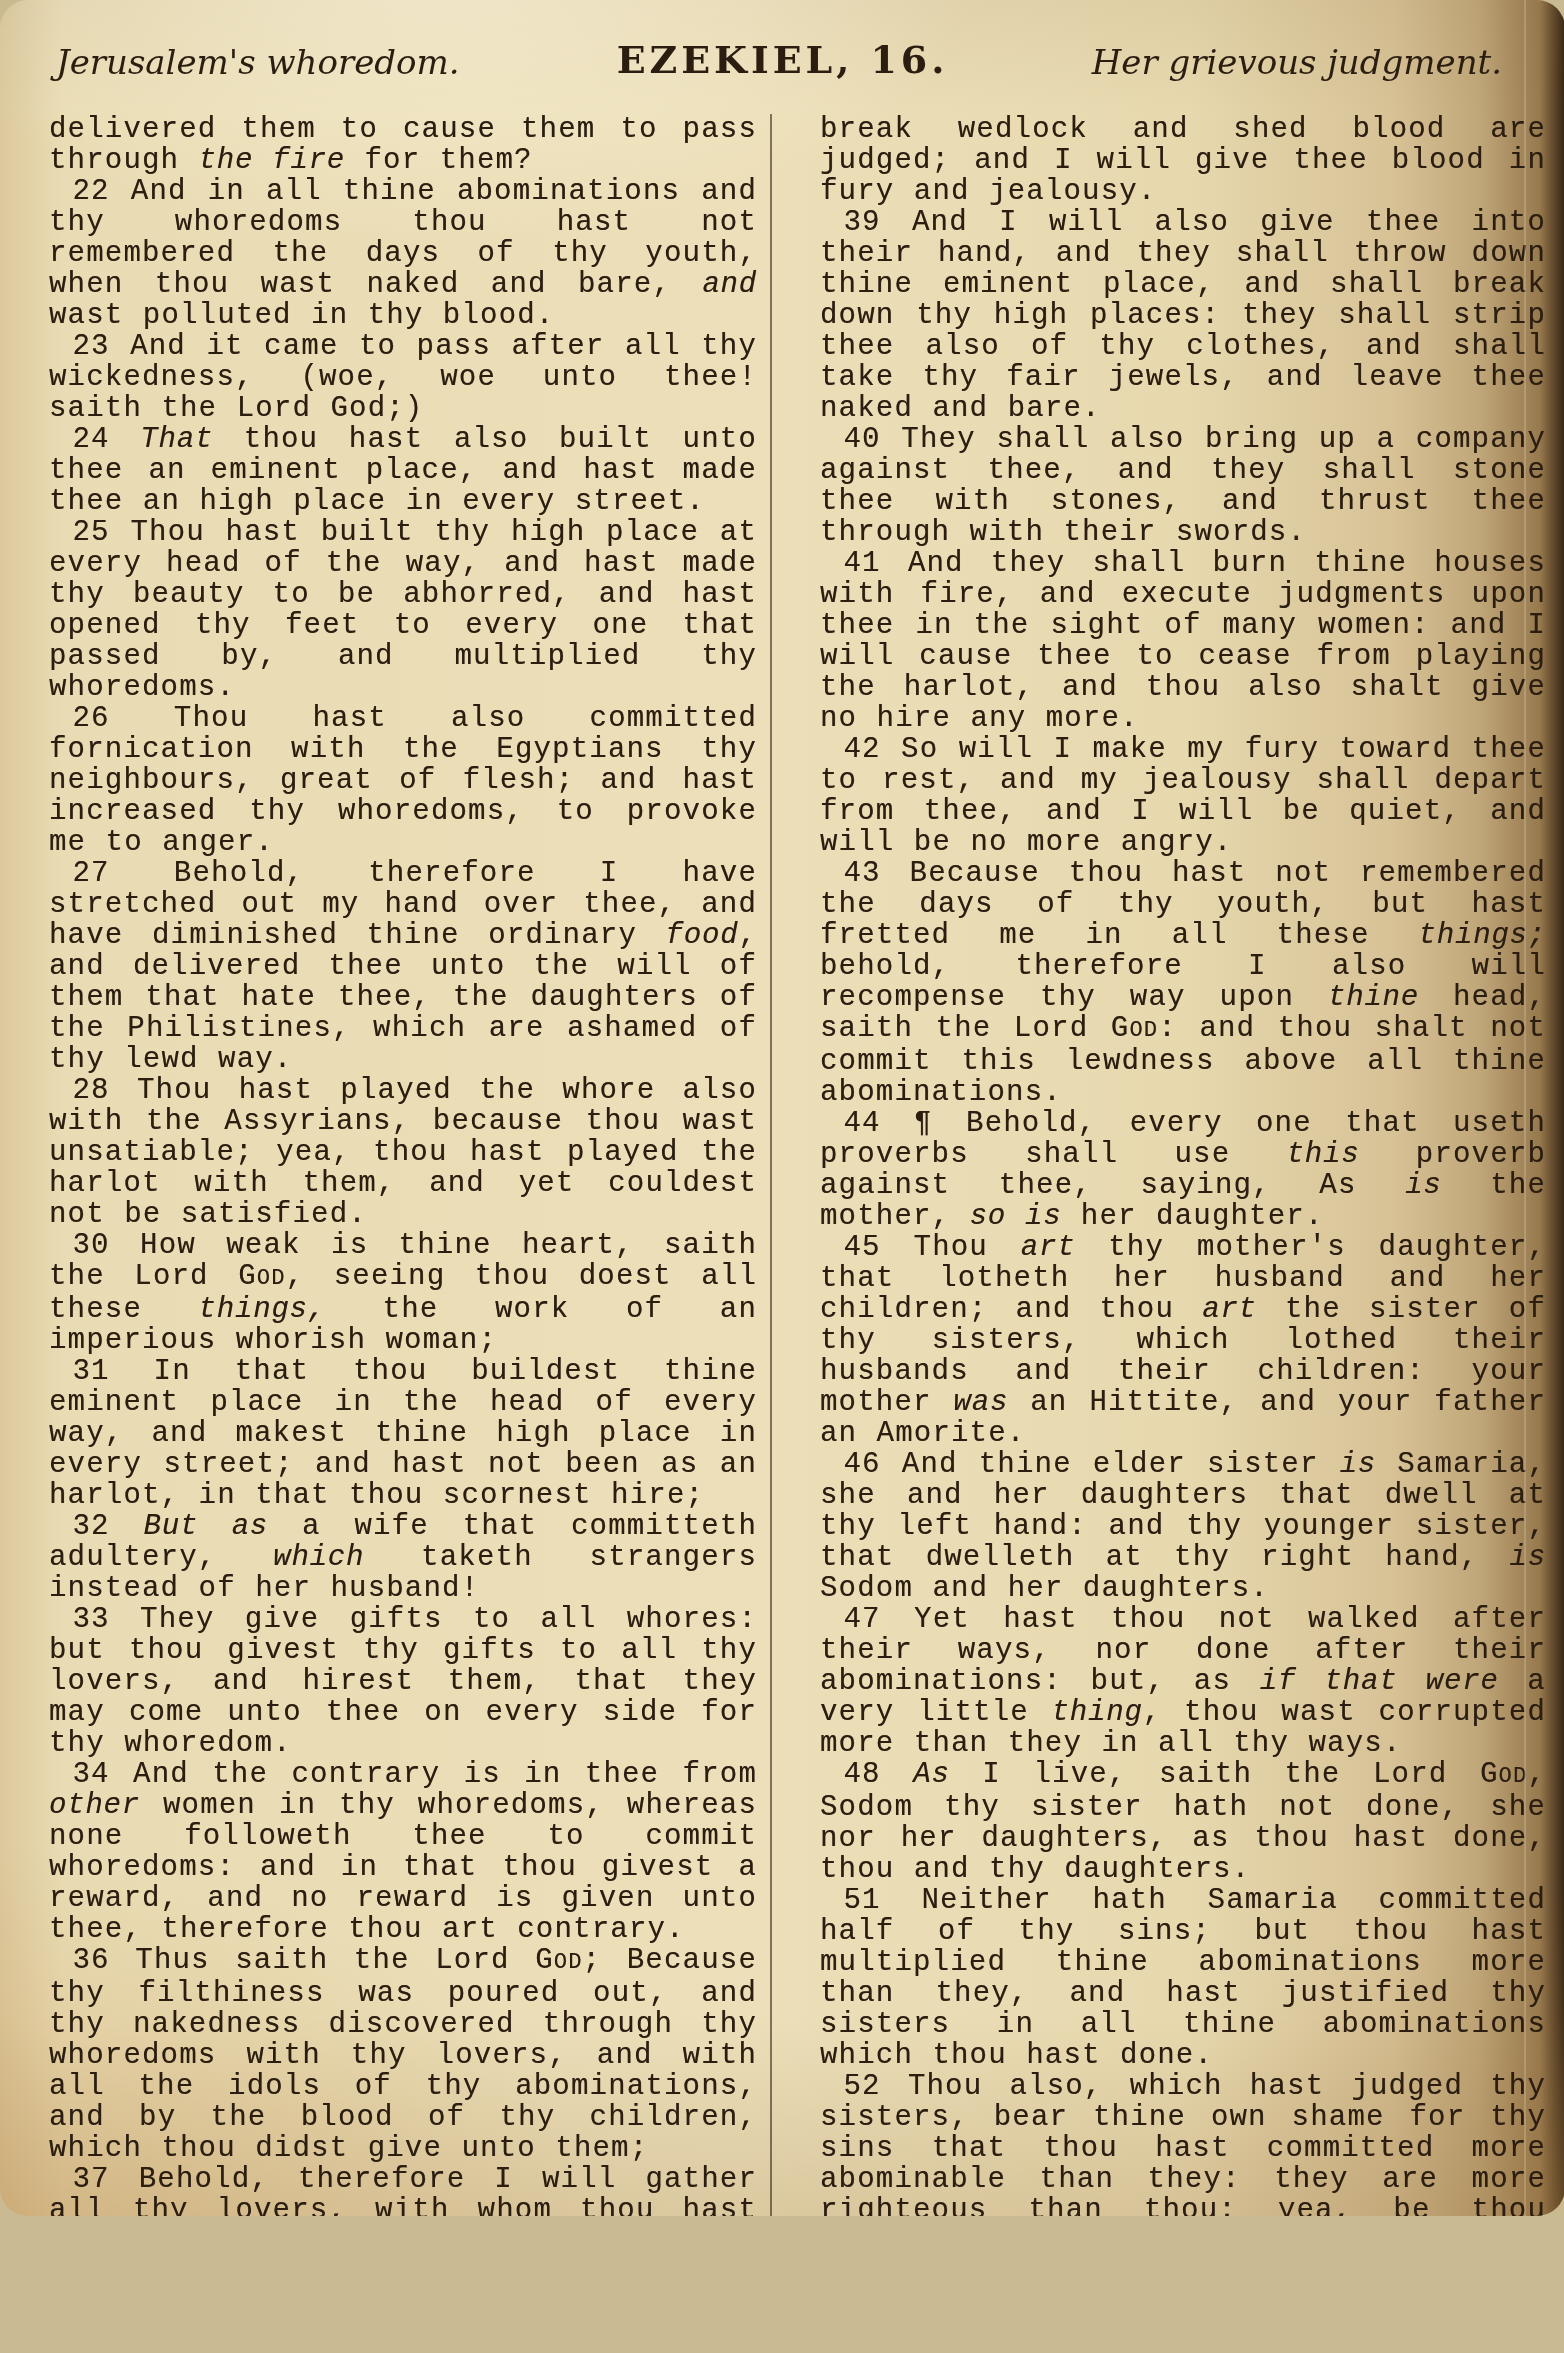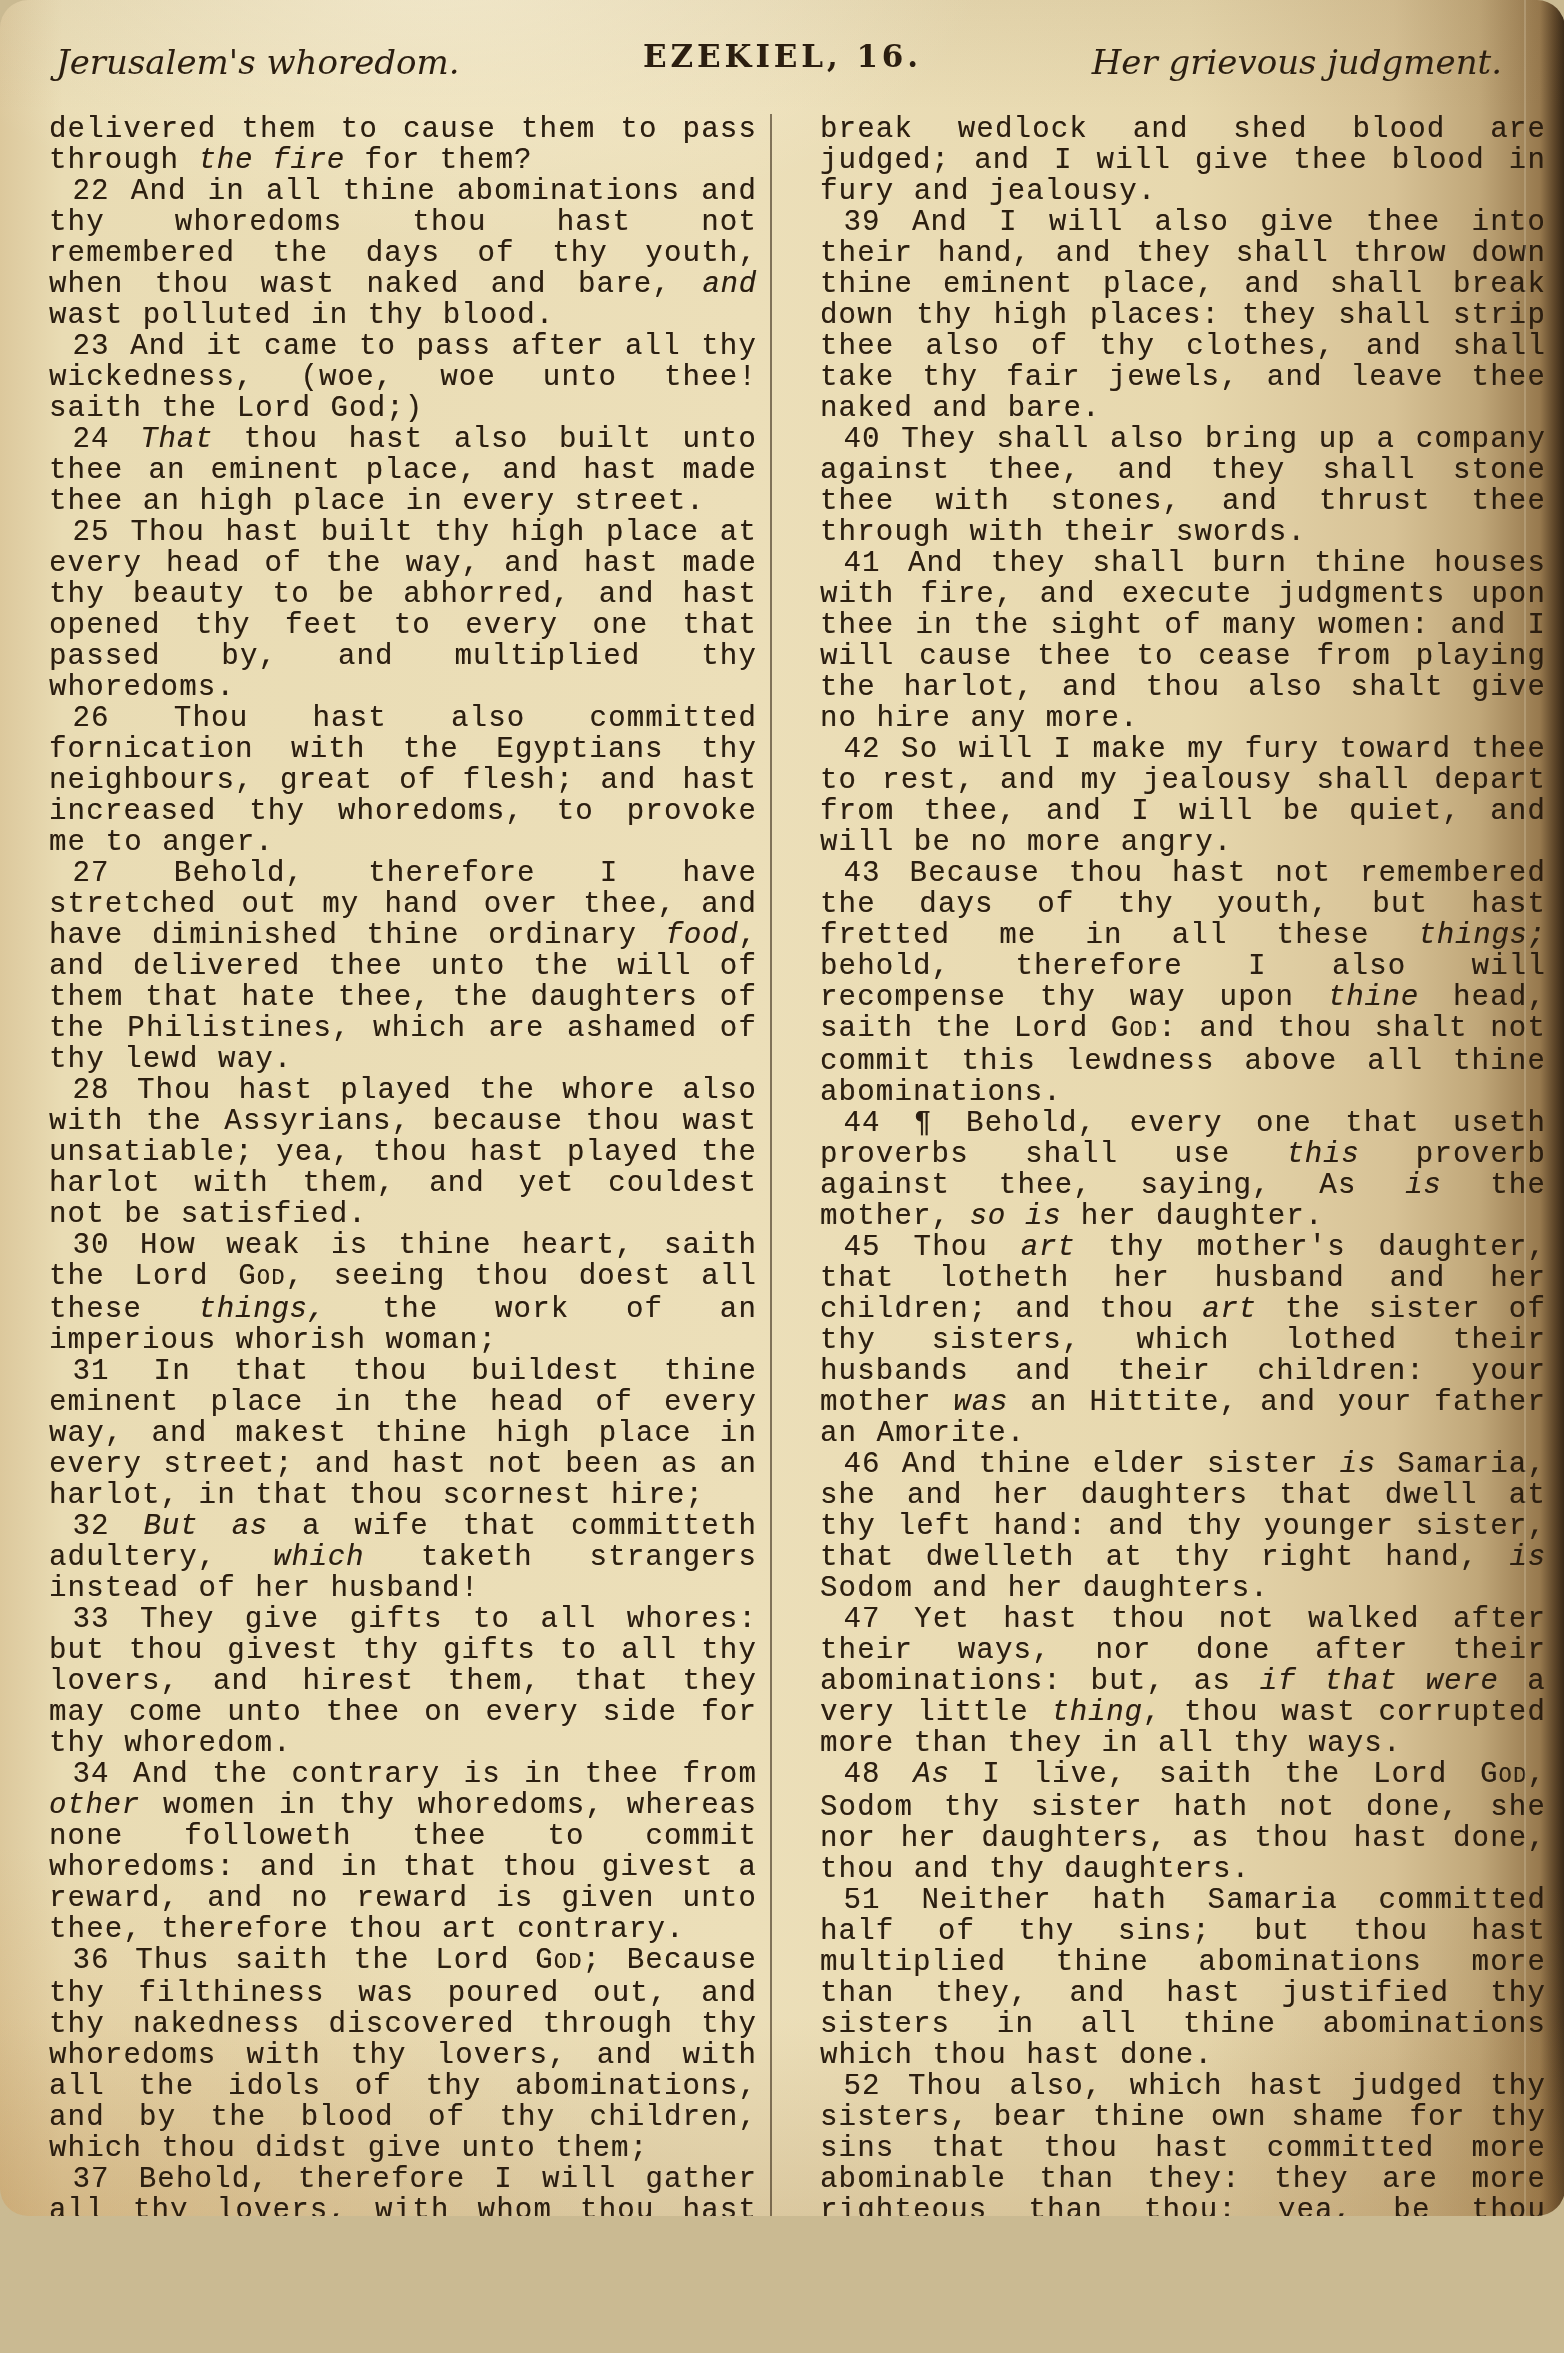--- a/index.html
+++ b/index.html
@@ -10,21 +10,21 @@
     background:
       radial-gradient(1017px 704px at 0% 103%, rgba(198,148,82,0.38), rgba(198,148,82,0) 62%),
       radial-gradient(782px 407px at 28% -2%, rgba(255,249,228,0.55), rgba(255,249,228,0) 70%),
       radial-gradient(704px 548px at 100% 100%, rgba(160,120,66,0.25), rgba(160,120,66,0) 60%),
       linear-gradient(180deg, rgba(120,90,50,0.08) 0%, rgba(120,90,50,0) 5%, rgba(120,90,50,0) 91%, rgba(150,110,60,0.20) 100%),
       linear-gradient(90deg,#dcc89c 0%,#e9dcb4 4%,#ecdfb9 48%,#e7d8ae 76%,#d7c296 89%,#c0a779 94.5%,#97794e 98.4%,#5f472a 99.3%,#342515 100%);
     border-radius: 28px;
   }
   .runhead{position:absolute;line-height:1;white-space:nowrap;}
   .h-left{left:56px;top:45px;font-style:italic;font-size:34px;}
-  .h-center{left:0;width:100%;text-align:center;top:41px;font-size:31px;font-weight:bold;letter-spacing:3.9px;}
+  .h-center{left:0;width:100%;text-align:center;top:41px;font-size:38px;font-weight:bold;letter-spacing:3.9px;}
   .h-right{right:63px;top:45px;font-style:italic;font-size:34px;}
   .col{
     position:absolute;top:114px;width:708px;
     font-size:29px;line-height:31px;
     text-align:justify;letter-spacing:1.2px;word-spacing:0.8px;
     text-shadow:0.2px 0.2px 0.5px rgba(43,30,16,0.55);
   }
   .col-left{left:49px;}
   .col-right{left:820px;width:726px;}
   .verse{margin:0;text-indent:23.5px;font-family:Liberation Mono, monospace;}

